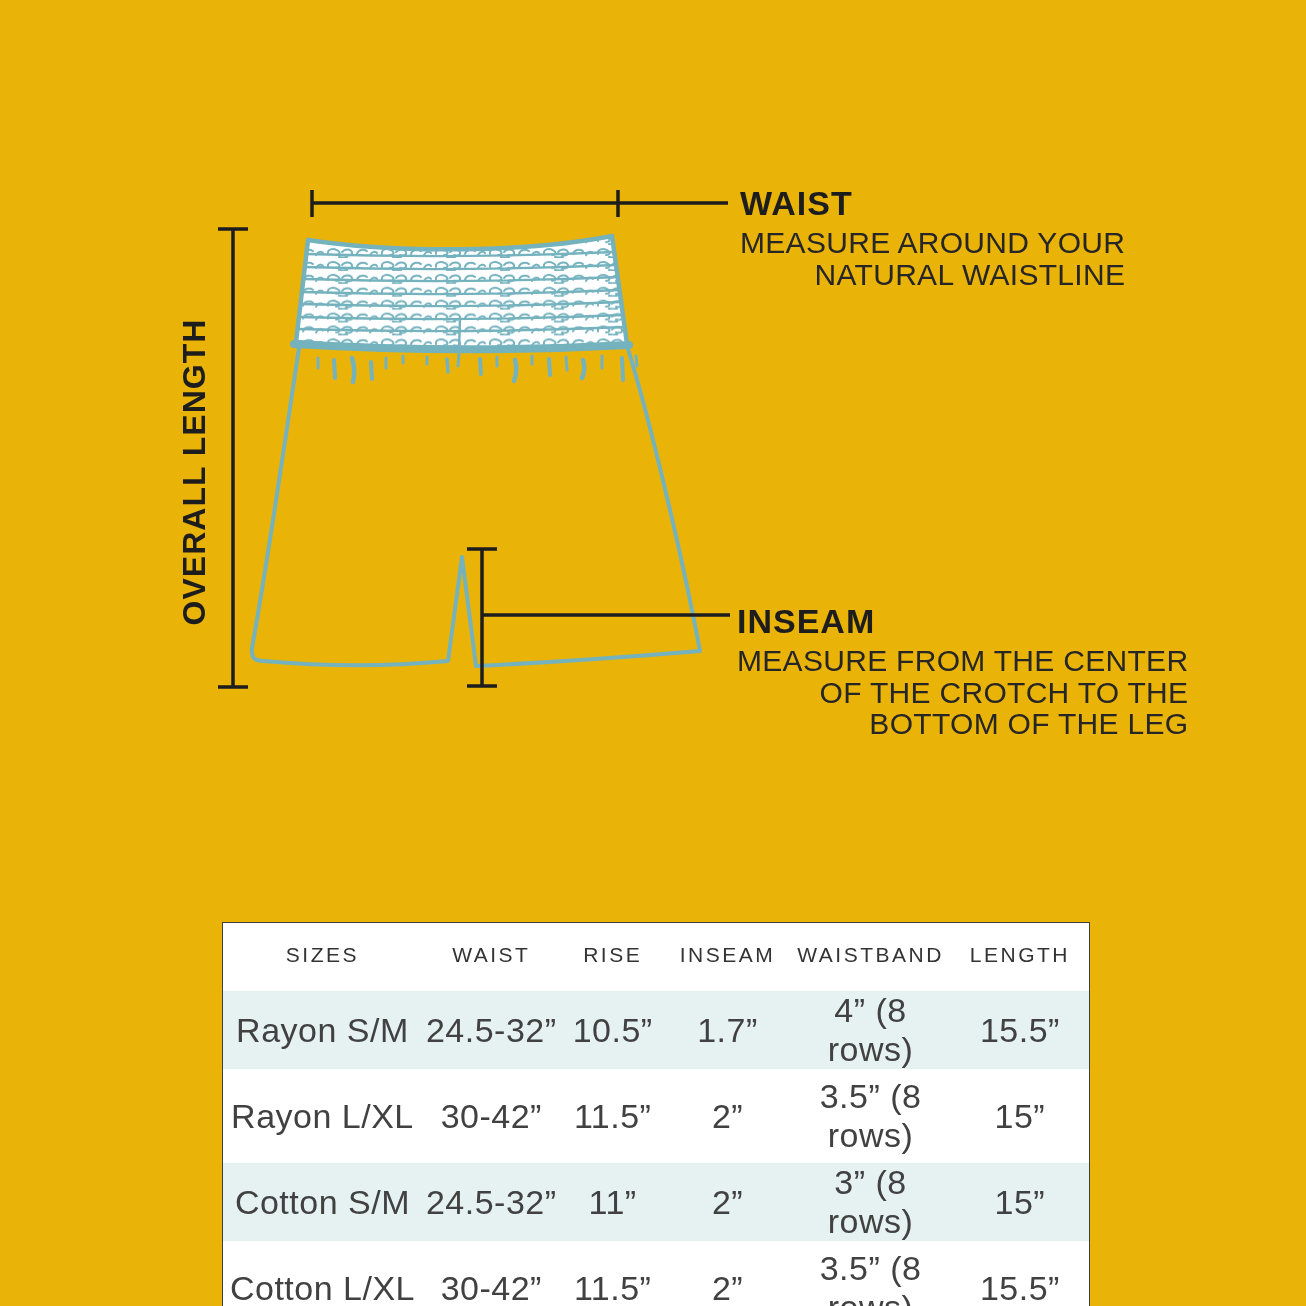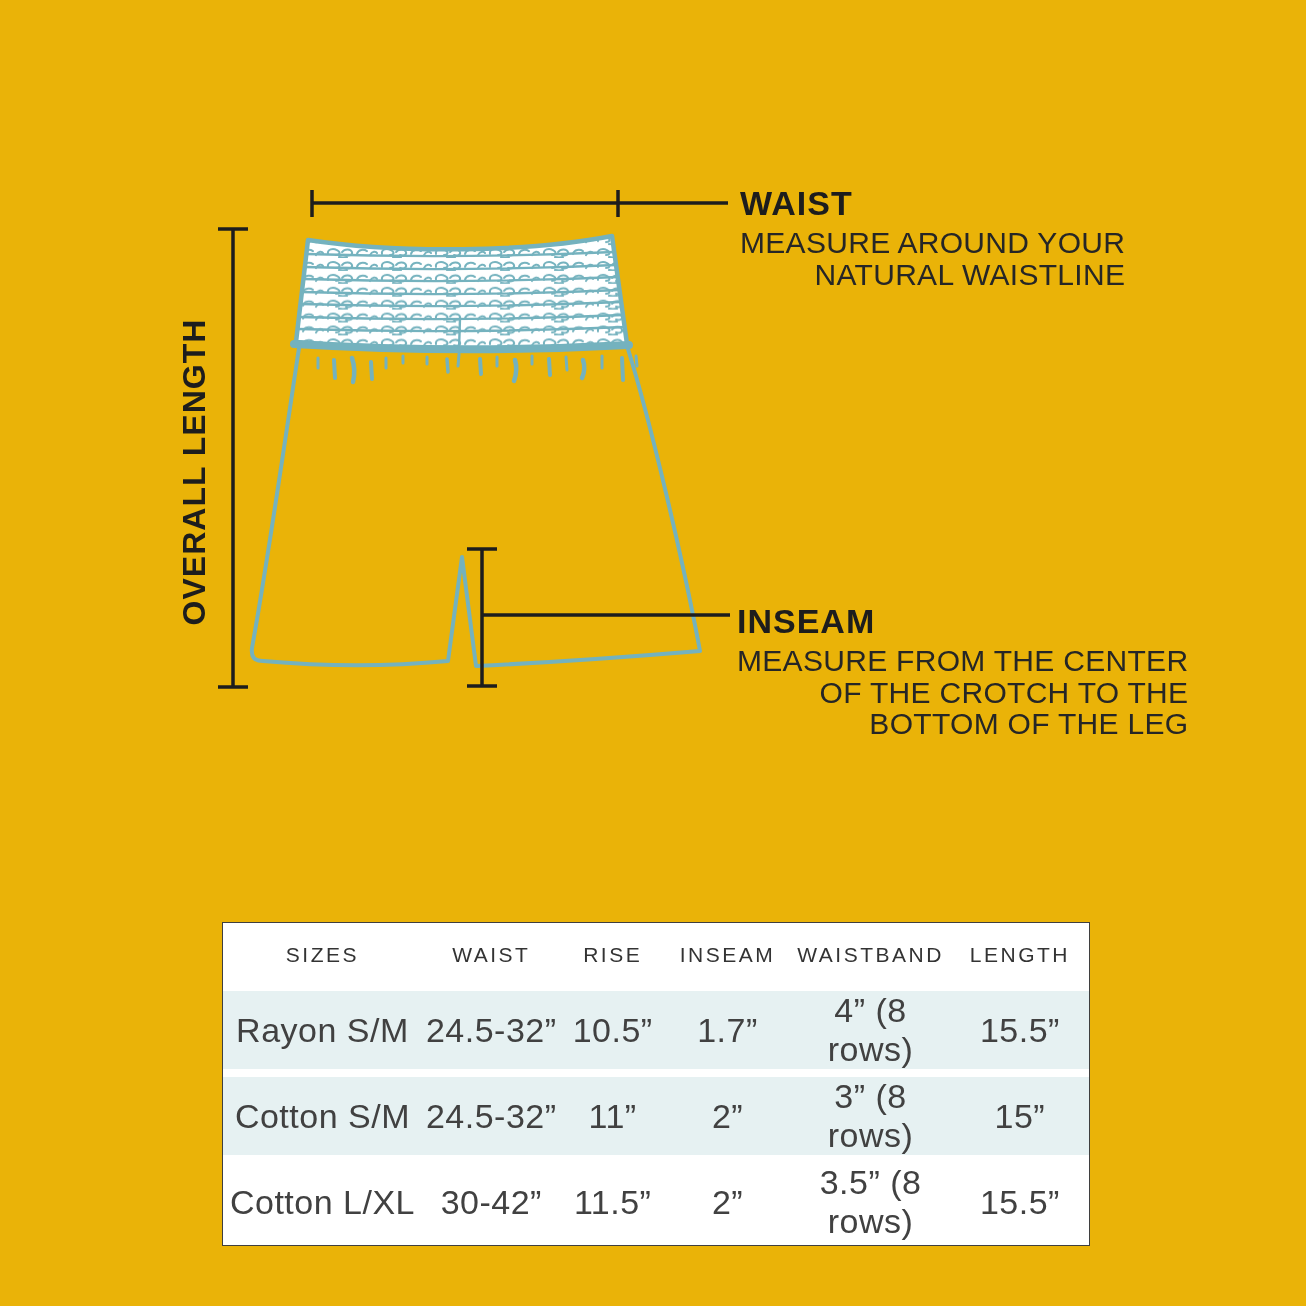--- a/index.html
+++ b/index.html
@@ -165,20 +165,28 @@
     </thead>
     <tbody>
       <tr class="shaded">
         <td>Rayon S/M</td>
         <td>24.5-32”</td>
         <td>10.5”</td>
         <td>1.7”</td>
         <td>4” (8 rows)</td>
         <td>15.5”</td>
       </tr>
+      <tr>
+        <td>Rayon L/XL</td>
+        <td>30-42”</td>
+        <td>11.5”</td>
+        <td>2”</td>
+        <td>3.5” (8 rows)</td>
+        <td>15”</td>
+      </tr>
       <tr class="shaded">
         <td>Cotton S/M</td>
         <td>24.5-32”</td>
         <td>11”</td>
         <td>2”</td>
         <td>3” (8 rows)</td>
         <td>15”</td>
       </tr>
       <tr>
         <td>Cotton L/XL</td>

